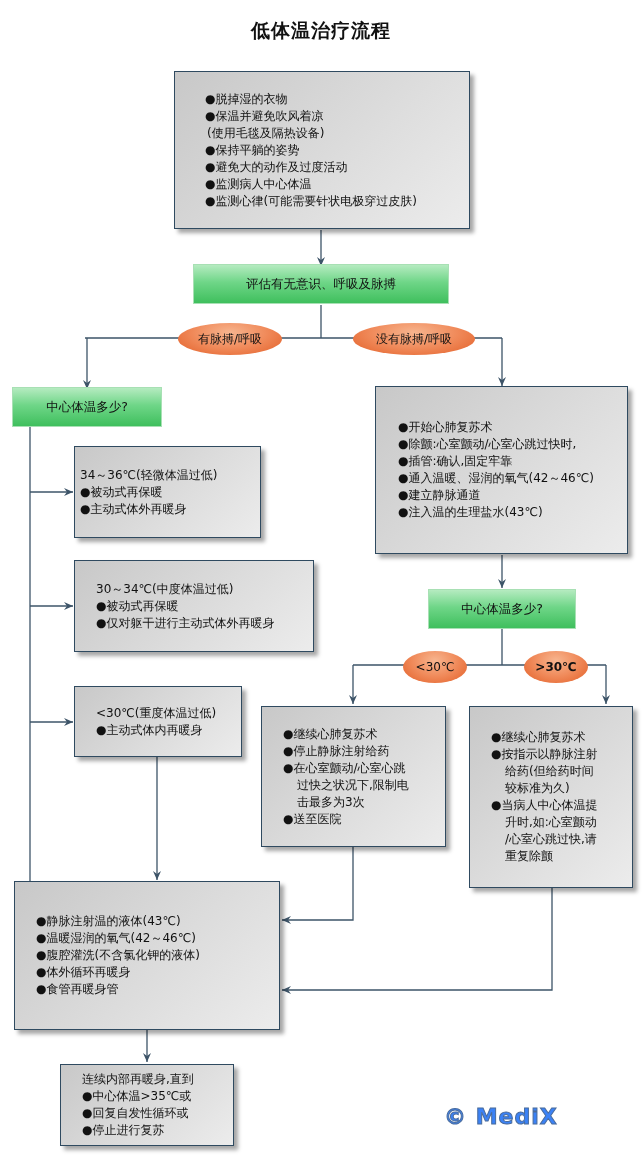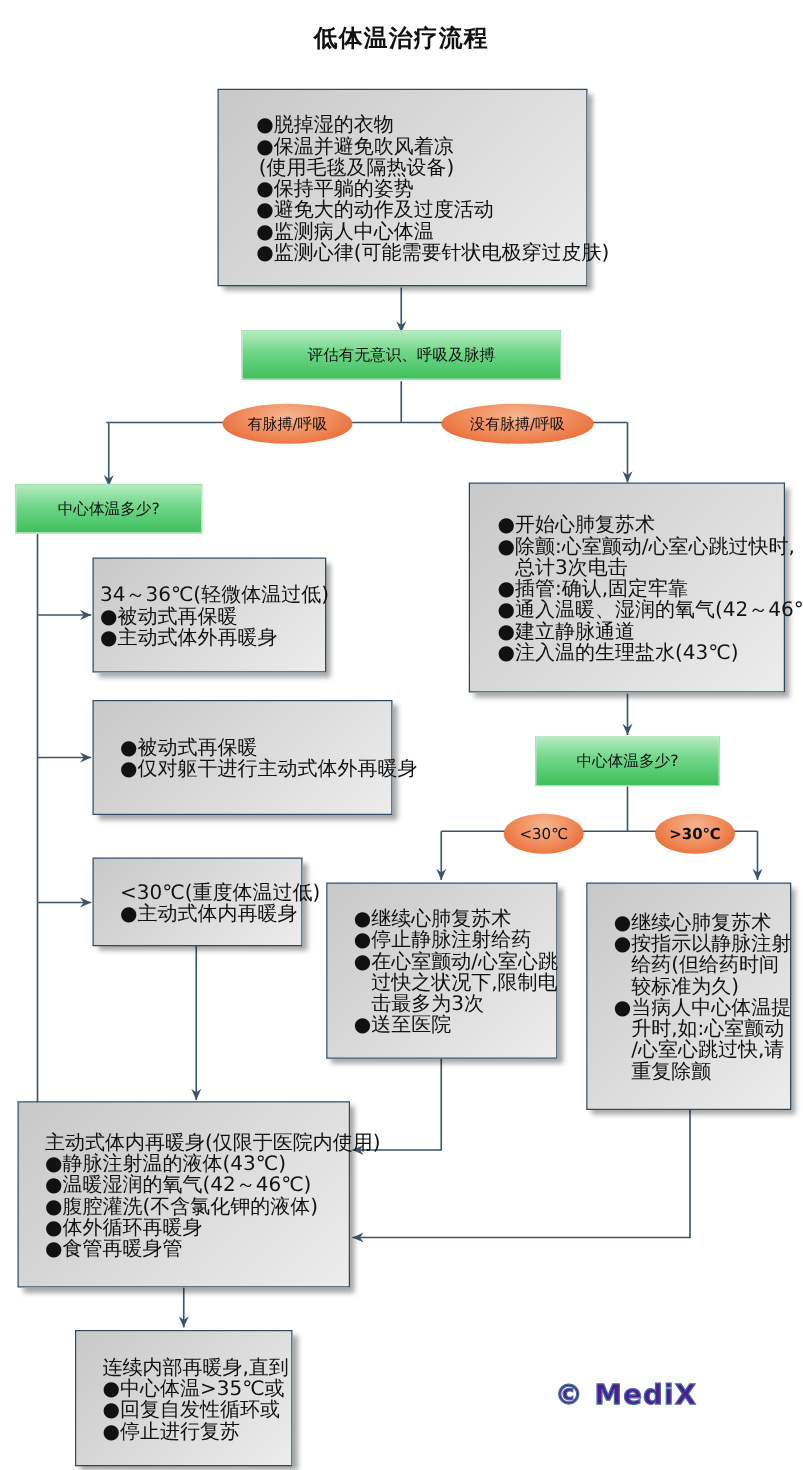--- a/index.html
+++ b/index.html
@@ -2,34 +2,34 @@
 <html><head>
 <meta charset="utf-8">
 <style>
   html, body { margin: 0; padding: 0; background: #ffffff; }
   body { width: 642px; height: 1176px; position: relative; overflow: hidden;
          font-family: "DejaVu Sans", "Liberation Sans", sans-serif; color: #111; }
   .title { position: absolute; left: 0; width: 642px; top: 18px; text-align: center;
            font-size: 19px; font-weight: bold; letter-spacing: 1px; }
   .box { position: absolute; box-sizing: border-box; border: 1px solid #2f4a60;
          background: linear-gradient(135deg, #c8c8c8 0%, #dcdcdc 55%, #ececec 100%);
-         box-shadow: 4px 4px 4px rgba(0,0,0,0.35); font-size: 16px; line-height: 17px;
+         box-shadow: 4px 4px 4px rgba(0,0,0,0.35); font-size: 12px; line-height: 17px;
          display: flex; flex-direction: column; justify-content: center; }
   .box .line { white-space: nowrap; }
   .box .cont { padding-left: 14px; }
   .green { position: absolute; box-sizing: border-box;
            background: linear-gradient(180deg, #b5ebc0 0%, #6fd688 45%, #3fbf5d 100%);
            border: 1px solid #a8e0b4; font-size: 12.5px; display: flex;
            align-items: center; justify-content: center; }
   .oval { position: absolute; box-sizing: border-box; border-radius: 50%;
           background: radial-gradient(ellipse at 50% 30%, #f7b58f 0%, #f08a5a 50%, #e25e26 100%);
           font-size: 12px; display: flex; align-items: center; justify-content: center; }
   svg.conn { position: absolute; left: 0; top: 0; }
   .logo { position: absolute; left: 444px; top: 1104px; font-size: 22px; font-weight: bold;
-          color: #4c1d95; -webkit-text-stroke: 1px #4a6c9c; letter-spacing: 1px;
+          color: #3b82f6; -webkit-text-stroke: 1px #4a6c9c; letter-spacing: 1px;
           font-family: "DejaVu Sans", sans-serif; }
 </style>
 </head>
 <body>
 
 <div class="title">低体温治疗流程</div>
 
 <svg class="conn" width="642" height="1176">
   <defs>
     <marker id="arr" markerWidth="10" markerHeight="10" refX="9" refY="5" orient="auto" markerUnits="userSpaceOnUse">
@@ -73,33 +73,33 @@
 
 <div class="green" style="left:12px; top:387px; width:150px; height:40px;">中心体温多少?</div>
 
 <div class="box" style="left:74px; top:446px; width:187px; height:92px; padding-left:5px;">
   <div class="line">34～36℃(轻微体温过低)</div>
   <div class="line">●被动式再保暖</div>
   <div class="line">●主动式体外再暖身</div>
 </div>
 
 <div class="box" style="left:74px; top:560px; width:240px; height:92px; padding-left:21px;">
+  <div class="line">30～34℃(中度体温过低)</div>
   <div class="line">●被动式再保暖</div>
   <div class="line">●仅对躯干进行主动式体外再暖身</div>
 </div>
 
 <div class="box" style="left:74px; top:686px; width:168px; height:71px; padding-left:21px;">
   <div class="line">&lt;30℃(重度体温过低)</div>
   <div class="line">●主动式体内再暖身</div>
 </div>
 
 <div class="box" style="left:375px; top:386px; width:253px; height:168px; padding-left:22px;">
   <div class="line">●开始心肺复苏术</div>
   <div class="line">●除颤:心室颤动/心室心跳过快时,</div>
-  <div class="line cont">总计3次电击</div>
   <div class="line">●插管:确认,固定牢靠</div>
   <div class="line">●通入温暖、湿润的氧气(42～46℃)</div>
   <div class="line">●建立静脉通道</div>
   <div class="line">●注入温的生理盐水(43℃)</div>
 </div>
 
 <div class="green" style="left:428px; top:589px; width:148px; height:40px;">中心体温多少?</div>
 
 <div class="oval" style="left:403px; top:651px; width:64px; height:32px;">&lt;30℃</div>
 <div class="oval" style="left:524px; top:651px; width:64px; height:32px;font-weight:bold;">&gt;30℃</div>
@@ -118,28 +118,27 @@
   <div class="line">●按指示以静脉注射</div>
   <div class="line cont">给药(但给药时间</div>
   <div class="line cont">较标准为久)</div>
   <div class="line">●当病人中心体温提</div>
   <div class="line cont">升时,如:心室颤动</div>
   <div class="line cont">/心室心跳过快,请</div>
   <div class="line cont">重复除颤</div>
 </div>
 
 <div class="box" style="left:14px; top:881px; width:266px; height:149px; padding-left:21px;">
-  <div class="line">主动式体内再暖身(仅限于医院内使用)</div>
   <div class="line">●静脉注射温的液体(43℃)</div>
   <div class="line">●温暖湿润的氧气(42～46℃)</div>
   <div class="line">●腹腔灌洗(不含氯化钾的液体)</div>
   <div class="line">●体外循环再暖身</div>
   <div class="line">●食管再暖身管</div>
 </div>
 
-<div class="box" style="left:60px; top:1064px; width:174px; height:109px; padding-left:21px;">
+<div class="box" style="left:60px; top:1064px; width:174px; height:82px; padding-left:21px;">
   <div class="line">连续内部再暖身,直到</div>
   <div class="line">●中心体温&gt;35℃或</div>
   <div class="line">●回复自发性循环或</div>
   <div class="line">●停止进行复苏</div>
 </div>
 
 <div class="logo">© MediX</div>
 
 </body></html>

